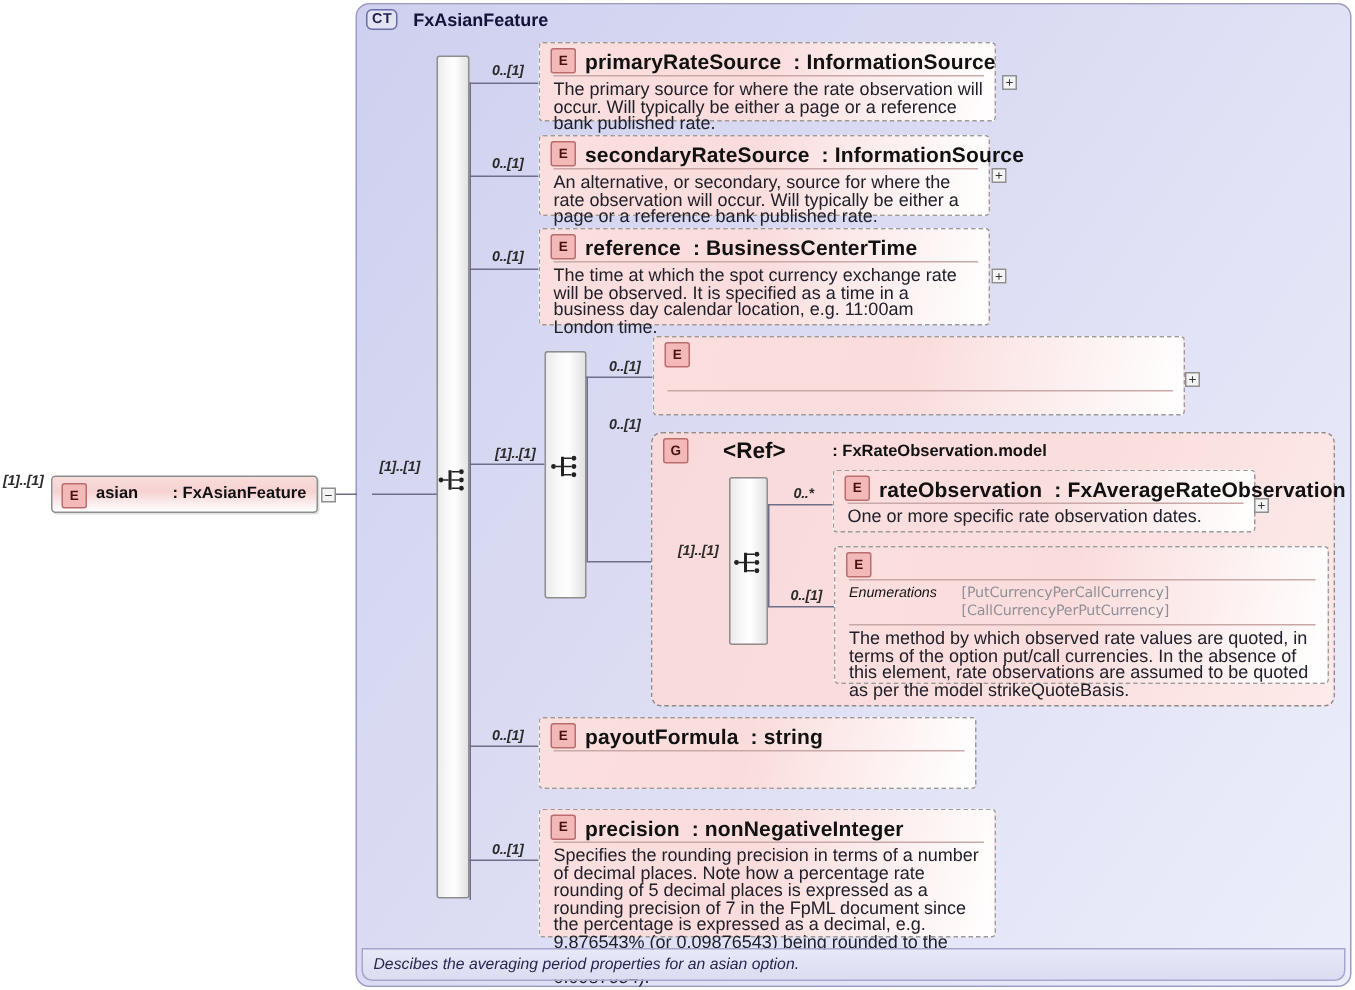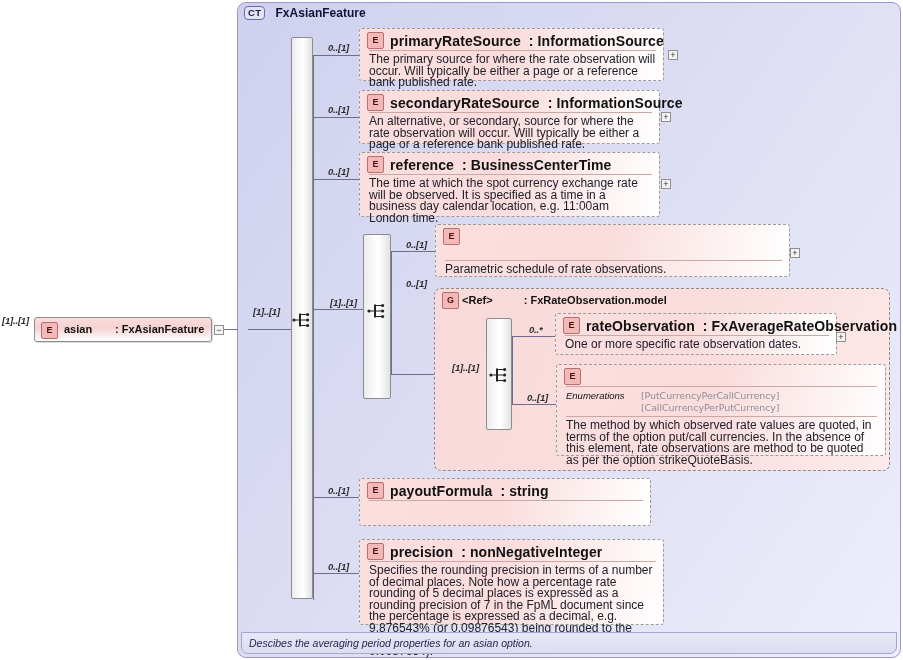--- a/index.html
+++ b/index.html
@@ -68,21 +68,21 @@
   .doc{position:absolute;font-size:12px;line-height:11.5px;color:#20202a;}
   .enumlabel{position:absolute;font-style:italic;font-size:9.5px;color:#111;font-weight:normal;}
   .enumvals{position:absolute;font-size:9.5px;line-height:11.5px;color:#8f8f98;
             font-family:"DejaVu Sans",sans-serif;letter-spacing:-.1px;}
 
   
   #ref-box{left:434px;top:288px;width:456px;height:183px;
            background:linear-gradient(115deg,#f9dada 0%,#fadddd 55%,#fdeaea 100%);
            border:1px dashed #8b8b8b;border-radius:7px;}
   #ref-head{position:absolute;left:8px;top:5px;}
-  #ref-name{margin-left:0;font-size:11px;font-weight:bold;color:#111;vertical-align:middle;}
+  #ref-name{margin-left:20px;font-size:15px;font-weight:bold;color:#111;vertical-align:middle;}
   #ref-type{margin-left:28px;font-size:11px;font-weight:bold;color:#111;vertical-align:middle;}
 </style>
 </head>
 <body>
 
 <div class="abs" id="ct-box"></div>
 
 <div class="abs" id="ct-header">
   <span class="tag">CT</span>
   <span id="ct-title">FxAsianFeature</span>
@@ -162,21 +162,20 @@
   <circle cx="15.6" cy="9" r="1.6" fill="#222"></circle>
   <circle cx="15.6" cy="14.5" r="1.6" fill="#222"></circle>
 </svg>
 <div class="abs ln lnv" style="left:391px;top:251px;height:123px;"></div>
 
 <div class="abs ln lnh" style="left:391px;top:251px;width:44px;"></div>
 <div class="abs occ" style="left:406px;top:239px;">0..[1]</div>
 <div class="abs card" style="left:435px;top:224px;width:355px;height:53px;">
   <span class="etag">E</span>
   <div class="sep" style="left:9px;top:35px;width:337px;"></div>
-  <div class="doc" style="left:9px;top:39px;width:337px;">Parametric schedule of rate observations.</div>
 </div>
 <div class="abs toggle" style="left:790px;top:248px;">+</div>
 
 <div class="abs ln lnh" style="left:391px;top:374px;width:44px;"></div>
 <div class="abs occ" style="left:406px;top:278px;">0..[1]</div>
 
 <div class="abs" id="ref-box"></div>
 <div class="abs" id="ref-head" style="left:442px;top:292px;">
   <span class="gtag">G</span>
   <span id="ref-name">&lt;Ref&gt;</span>
@@ -212,21 +211,21 @@
 <div class="abs occ" style="left:527px;top:392px;">0..[1]</div>
 <div class="abs card" style="left:556px;top:364px;width:330px;height:92px;">
   <span class="etag">E</span>
   <div class="sep" style="left:9px;top:21px;width:311px;"></div>
   <div class="enumlabel" style="left:9px;top:25px;">Enumerations</div>
   <div class="enumvals" style="left:84px;top:25px;">
     <div>[PutCurrencyPerCallCurrency]</div>
     <div>[CallCurrencyPerPutCurrency]</div>
   </div>
   <div class="sep" style="left:9px;top:51px;width:311px;"></div>
-  <div class="doc" style="left:9px;top:55px;width:311px;">The method by which observed rate values are quoted, in terms of the option put/call currencies. In the absence of this element, rate observations are method to be quoted as per the option strikeQuoteBasis.</div>
+  <div class="doc" style="left:9px;top:55px;width:311px;">The method by which observed rate values are quoted, in terms of the option put/call currencies. In the absence of this element, rate observations are assumed to be quoted as per the model strikeQuoteBasis.</div>
 </div>
 
 <div class="abs ln lnh" style="left:313px;top:497px;width:46px;"></div>
 <div class="abs occ" style="left:328px;top:485px;">0..[1]</div>
 <div class="abs card" style="left:359px;top:478px;width:292px;height:48px;">
   <span class="etag">E</span>
   <span class="nm"><span>payoutFormula</span>&nbsp;&nbsp;<span>: string</span></span>
   <div class="sep" style="left:9px;top:21px;width:274px;"></div>
 </div>
 

